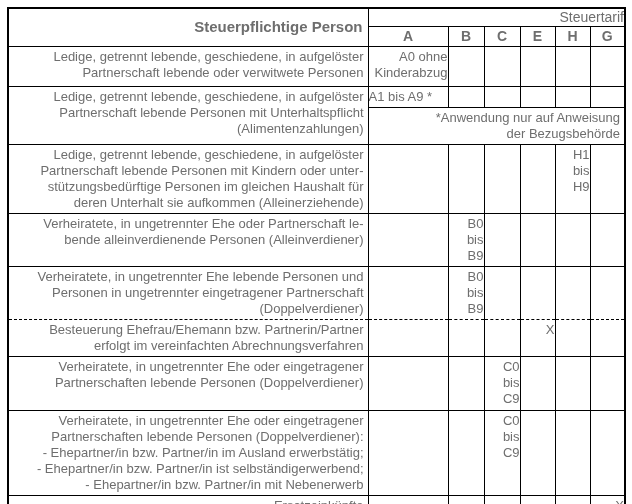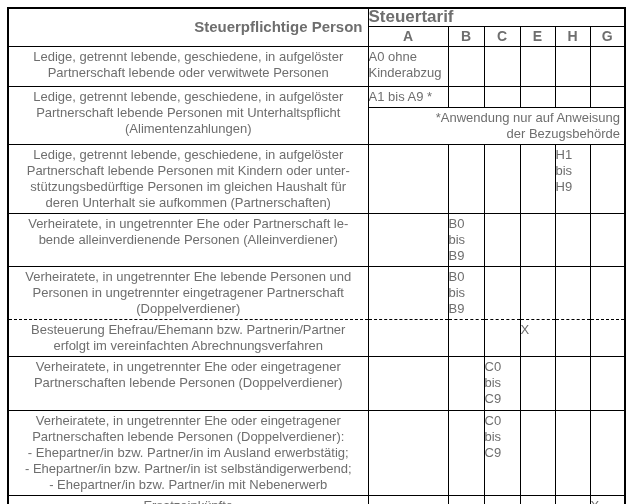--- a/index.html
+++ b/index.html
@@ -24,41 +24,41 @@
     overflow: hidden;
   }
   th.person-head {
     text-align: right;
     vertical-align: middle;
     font-size: 15px;
     font-weight: bold;
     padding: 2px 5px;
   }
   th.tariff-head {
-    text-align: left;
+    text-align: right;
     vertical-align: middle;
-    font-size: 17px;
-    font-weight: bold;
+    font-size: 14px;
+    font-weight: normal;
     padding: 0;
   }
   th.col-head {
     text-align: center;
     vertical-align: middle;
     font-size: 14px;
     font-weight: bold;
     padding: 0;
   }
   td.txt {
-    text-align: center;
+    text-align: right;
     vertical-align: top;
     white-space: pre-line;
     padding: 2px 4px;
   }
   td.val {
-    text-align: left;
+    text-align: right;
     vertical-align: top;
     white-space: pre-line;
     padding: 2px 0;
   }
   td.val-left {
     text-align: left;
   }
   td.note {
     text-align: right;
     vertical-align: top;
@@ -123,21 +123,21 @@
     </tr>
     <tr style="height:35px">
       <td class="note" colspan="6">*Anwendung nur auf Anweisung
 der Bezugsbehörde</td>
     </tr>
 
     <tr style="height:64px">
       <td class="txt"><span>Ledige, getrennt lebende, geschiedene, in aufgelöster
 Partnerschaft lebende Personen </span><span class="bold-inline">mit</span><span> Kindern oder unter-
 stützungsbedürftige Personen im gleichen Haushalt für
-deren Unterhalt sie aufkommen (Partnerschaften)</span></td>
+deren Unterhalt sie aufkommen (Alleinerziehende)</span></td>
       <td class="val"></td>
       <td class="val"></td>
       <td class="val"></td>
       <td class="val"></td>
       <td class="val">H1
 bis
 H9</td>
       <td class="val"></td>
     </tr>
 

